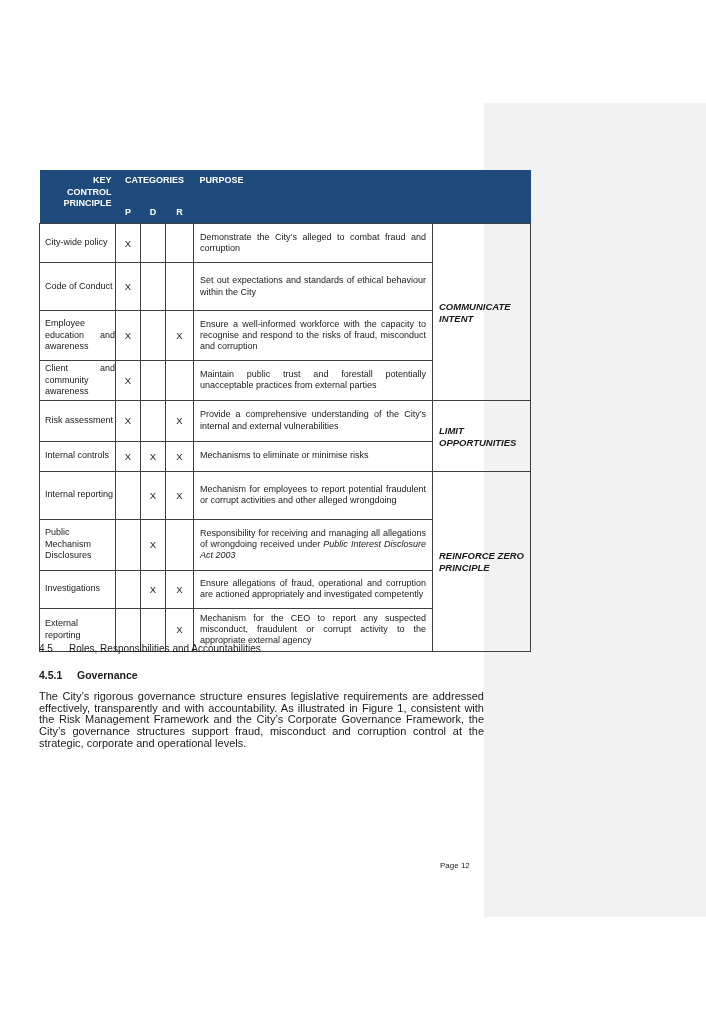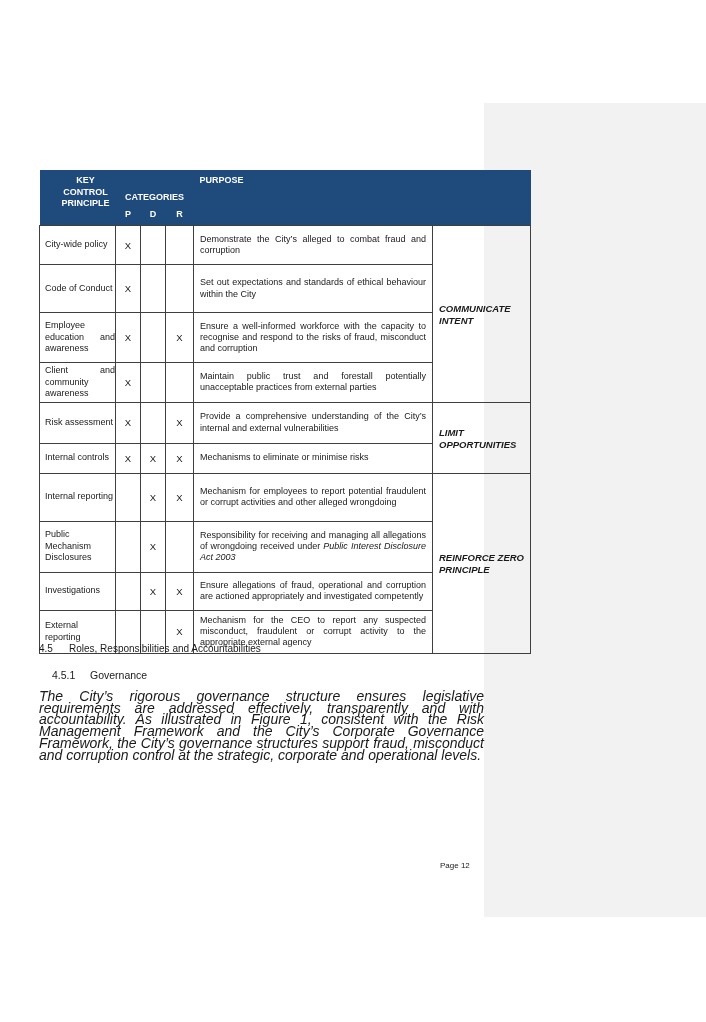--- a/index.html
+++ b/index.html
@@ -21,22 +21,22 @@
   
   table.kcp{
     position:absolute;left:39px;top:170px;width:491px;
     border-collapse:collapse;table-layout:fixed;
     font-size:9px;color:var(--ink);
   }
   table.kcp thead th{
     background:var(--accent);color:#ffffff;font-weight:700;
     font-size:9px;border:none;
   }
-  th.h-key{text-align:center;vertical-align:top;padding:5px 4px 0 20px;line-height:11.5px;}
-  th.h-cats{text-align:center;vertical-align:top;padding-top:22px;border-left:2px solid #fff;}
+  th.h-key{text-align:right;vertical-align:top;padding:5px 4px 0 20px;line-height:11.5px;}
+  th.h-cats{text-align:center;vertical-align:top;padding-top:5px;border-left:2px solid #fff;}
   th.h-purpose{text-align:left;vertical-align:top;padding:5px 0 0 6px;border-left:2px solid #fff;}
   th.h-sub{height:19px;text-align:center;vertical-align:middle;padding-bottom:2px;border-left:2px solid #fff;}
   th.h-sub + th.h-sub{border-left:none;}
   th.h-group{border:none;}
   table.kcp td{
     border:1px solid var(--grid);
     vertical-align:middle;
   }
   td.principle{
     text-align:justify;padding:2px 0 2px 5px;line-height:11.5px;
@@ -52,27 +52,27 @@
     background:transparent;
     font-style:italic;
   }
   
   .heading1{
     position:absolute;left:39px;top:643px;width:445px;
     font-weight:400;font-size:10px;
   }
   .heading2{
     position:absolute;left:39px;top:669px;width:445px;
-    font-weight:400;font-size:10.5px;margin-left:13px;
+    font-weight:700;font-size:10.5px;
   }
   .heading1 .num{display:inline-block;min-width:30px;}
   .heading2 .num{display:inline-block;min-width:38px;}
   .body-paragraph{
     position:absolute;left:39px;top:691px;width:445px;
-    font-size:14px;line-height:11.7px;text-align:justify;font-style:italic;
+    font-size:11px;line-height:11.7px;text-align:justify;
   }
   .page-footer{
     position:absolute;left:440px;top:861px;
     font-size:8px;color:#222;text-align:center;
   }
 </style>
 </head>
 <body>
 
 <div class="gray-band"></div>

